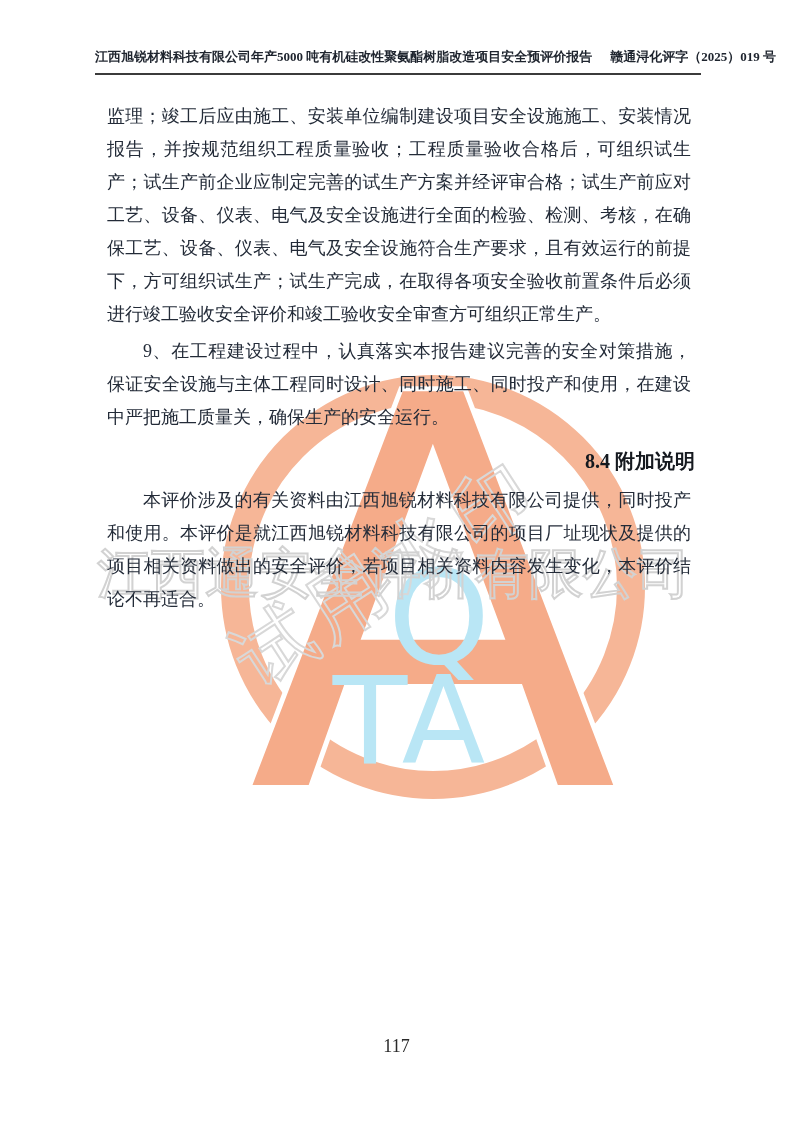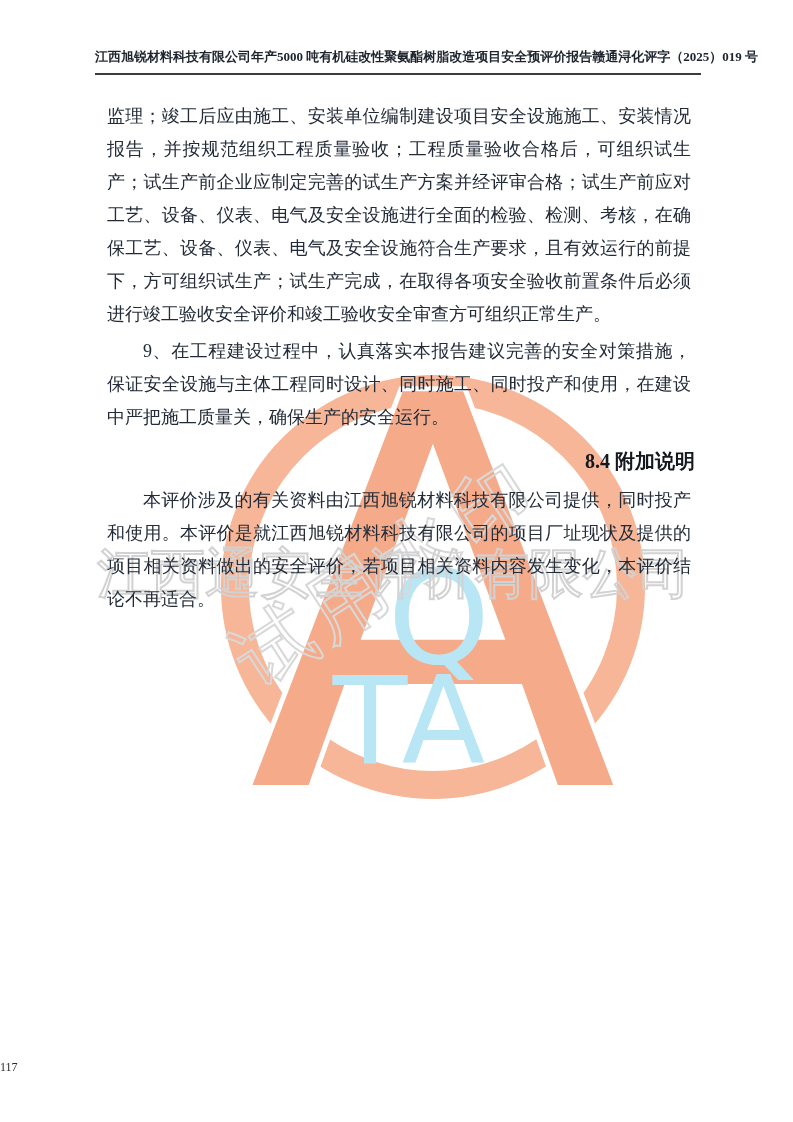--- a/index.html
+++ b/index.html
@@ -24,22 +24,22 @@
     text-justify:inter-character;color:#232b38;
   }
   .doc-body p{margin:4px;}
   .doc-body p.indent{text-indent:2em;}
   .doc-body h2{
     margin:12px 0 8px 0;font-size:20px;line-height:30px;
     font-weight:bold;color:#15191f;text-align:right;
   }
   
   .ftr{
-    position:absolute;left:0;top:1060px;width:100%;
-    font-size:12px;color:#2a2a2a;
+    position:absolute;left:0;top:1036px;width:100%;
+    text-align:center;font-size:18px;color:#2a2a2a;
   }
   
   .wm{position:absolute;left:0;top:0;width:100%;height:100%;pointer-events:none;}
   .wm-svg{position:absolute;left:203px;top:357px;}
   .wm-a{
     font-family:"DejaVu Sans","Liberation Sans",sans-serif;
     font-size:540px;font-weight:normal;
     fill:#f5ab89;stroke:#ffffff;stroke-width:10px;paint-order:stroke;
     text-anchor:middle;
   }
@@ -60,21 +60,21 @@
     position:absolute;left:212px;top:512px;width:380px;
     font-size:78px;white-space:nowrap;letter-spacing:8px;
     color:rgba(255,255,255,0);
     -webkit-text-stroke:2px #d8d8d8;
     transform:rotate(-33deg);transform-origin:center center;
     font-family:"Liberation Serif","DejaVu Serif",serif;
   }
   
   .hdr,.doc-body,.ftr{z-index:3;}
   .wm{z-index:1;}
-  .hdr,.doc-body,.ftr{position:absolute;}
+  .hdr,.doc-body,.ftr{position:absolute;gap:18px;}
 </style>
 </head>
 <body>
 
 <div class="page">
 
   <div class="wm">
     <svg class="wm-svg" width="460" height="460" viewBox="0 0 460 460">
       <circle cx="230" cy="230" r="198" fill="none" stroke="#f6b697" stroke-width="28"></circle>
       <text class="wm-a" x="230" y="428">A</text>

